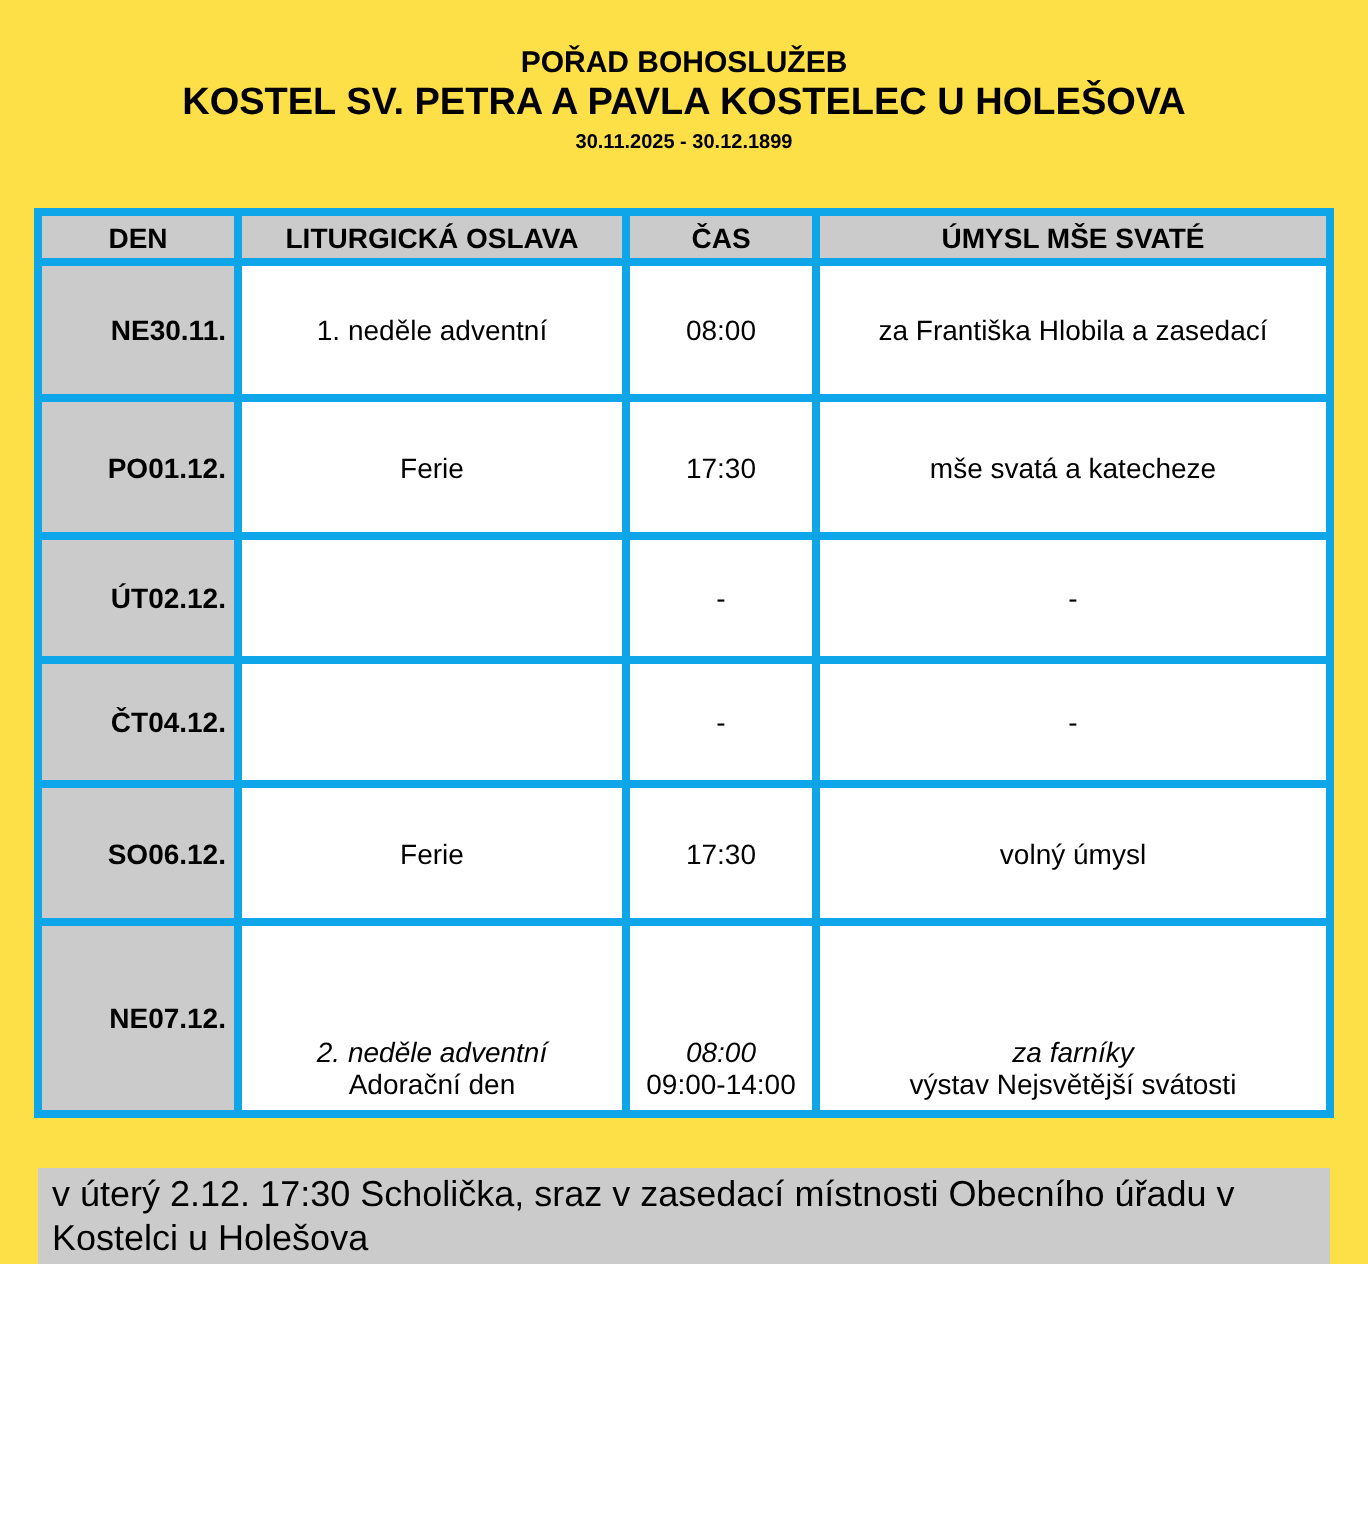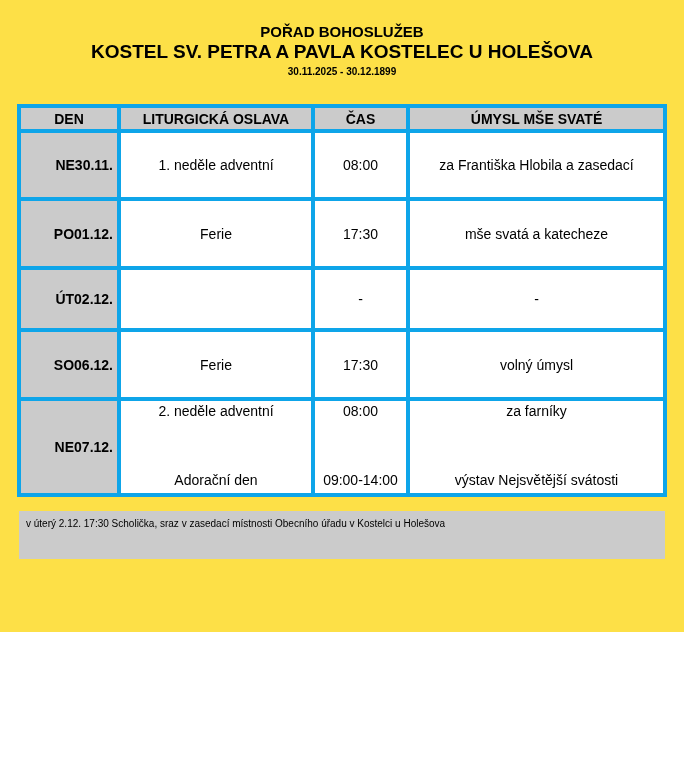--- a/index.html
+++ b/index.html
@@ -75,33 +75,34 @@
   }
   td.multi { padding: 0 4px; }
   td.multi .stack {
     display: flex;
     flex-direction: column;
     height: 88px;
   }
   td.multi .line1 {
     flex: 1;
     display: flex;
-    align-items: flex-start;
+    align-items: flex-end;
     justify-content: center;
+    font-style: italic;
   }
   td.multi .line2 {
     display: flex;
     justify-content: center;
     padding-bottom: 3px;
   }
   .note {
     width: 646px;
-    margin: 14px auto 0 auto;
+    margin: 25px auto 0 auto;
     background: #cbcbcb;
-    font-size: 10px;
+    font-size: 18px;
     line-height: 22px;
     padding: 2px 8px 4px 7px;
     min-height: 48px;
   }
 </style>
 </head>
 <body>
 
 <div class="page">
 
@@ -138,20 +139,26 @@
           <td>Ferie</td>
           <td>17:30</td>
           <td>mše svatá a katecheze</td>
         </tr>
         <tr style="height: 62px;">
           <td class="day-cell"><span class="day-abbr">ÚT</span><span>02.12.</span></td>
           <td></td>
           <td>-</td>
           <td>-</td>
         </tr>
+        <tr style="height: 62px;">
+          <td class="day-cell"><span class="day-abbr">ČT</span><span>04.12.</span></td>
+          <td></td>
+          <td>-</td>
+          <td>-</td>
+        </tr>
         <tr style="height: 69px;">
           <td class="day-cell"><span class="day-abbr">SO</span><span>06.12.</span></td>
           <td>Ferie</td>
           <td>17:30</td>
           <td>volný úmysl</td>
         </tr>
         <tr style="height: 93px;">
           <td class="day-cell"><span class="day-abbr">NE</span><span>07.12.</span></td>
           <td class="multi">
             <div class="stack">

